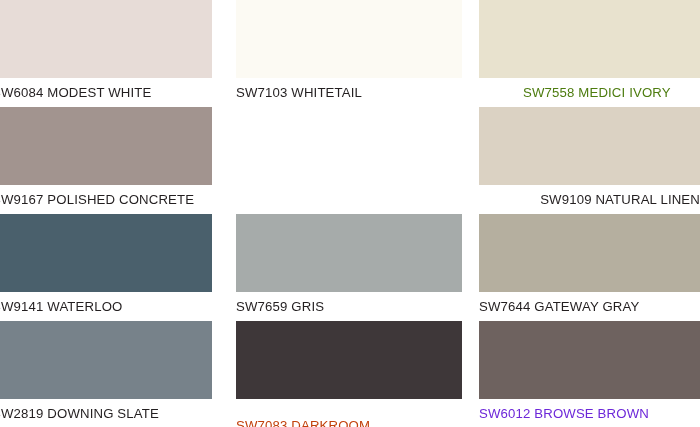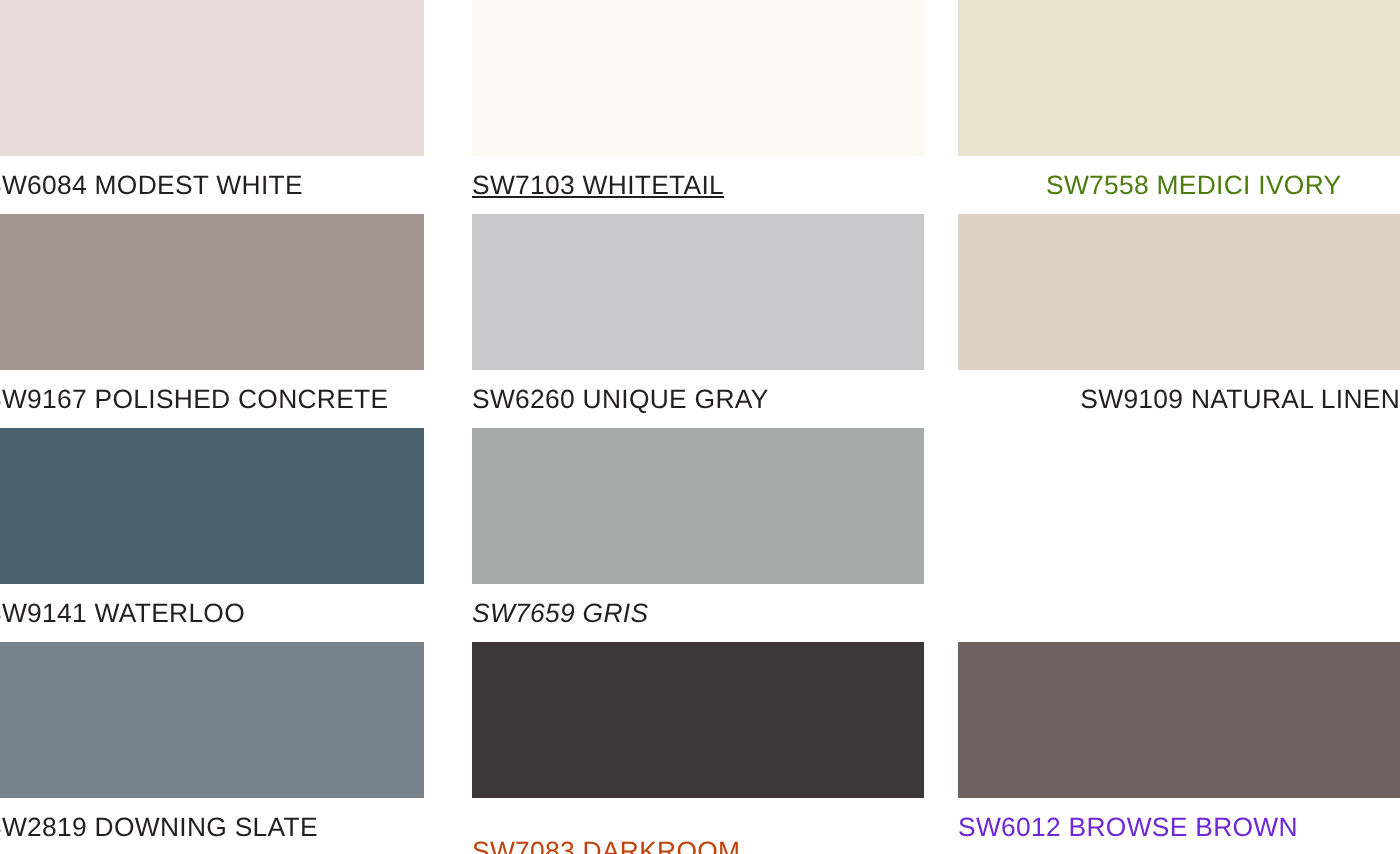--- a/index.html
+++ b/index.html
@@ -62,53 +62,53 @@
 
 <div id="palette-grid" style="background: rgb(255, 255, 255);">
 
   <div class="palette-cell col-0 row-0">
     <div class="swatch" style="background-color: rgb(231, 220, 215);"></div>
     <div class="swatch-label" style="color: rgb(35, 31, 32);">SW6084 MODEST WHITE</div>
   </div>
 
   <div class="palette-cell col-1 row-0">
     <div class="swatch" style="background-color: rgb(252, 250, 243);"></div>
-    <div class="swatch-label" style="color: rgb(35, 31, 32); text-decoration: underline;">SW7103 WHITETAIL</div>
+    <div class="swatch-label" style="color: rgb(35, 31, 32);">SW7103 WHITETAIL</div>
   </div>
 
   <div class="palette-cell col-2 row-0">
     <div class="swatch" style="background-color: rgb(232, 226, 206);"></div>
     <div class="swatch-label" style="color: #4d7c0f; margin-left: 44px;">SW7558 MEDICI IVORY</div>
   </div>
 
   <div class="palette-cell col-0 row-1">
     <div class="swatch" style="background-color: rgb(162, 148, 143);"></div>
     <div class="swatch-label" style="color: rgb(35, 31, 32);">SW9167 POLISHED CONCRETE</div>
   </div>
 
-  <div class="palette-cell col-1 row-1">
-    <div class="swatch" style="background-color: rgb(201, 200, 202);"></div>
-    <div class="swatch-label" style="color: rgb(35, 31, 32);">SW6260 UNIQUE GRAY</div>
-  </div>
 
   <div class="palette-cell col-2 row-1">
     <div class="swatch" style="background-color: rgb(219, 210, 195);"></div>
     <div class="swatch-label" style="color: rgb(35, 31, 32); text-align: right;">SW9109 NATURAL LINEN</div>
   </div>
 
   <div class="palette-cell col-0 row-2">
     <div class="swatch" style="background-color: rgb(74, 96, 108);"></div>
     <div class="swatch-label" style="color: rgb(35, 31, 32);">SW9141 WATERLOO</div>
   </div>
 
   <div class="palette-cell col-1 row-2">
     <div class="swatch" style="background-color: rgb(166, 171, 170);"></div>
-    <div class="swatch-label" style="color: rgb(35, 31, 32); font-style: italic;">SW7659 GRIS</div>
+    <div class="swatch-label" style="color: rgb(35, 31, 32);">SW7659 GRIS</div>
   </div>
 
+  <div class="palette-cell col-2 row-2">
+    <div class="swatch" style="background-color: rgb(181, 175, 159);"></div>
+    <div class="swatch-label" style="color: rgb(35, 31, 32);">SW7644 GATEWAY GRAY</div>
+  </div>
 
   <div class="palette-cell col-0 row-3">
     <div class="swatch" style="background-color: rgb(119, 130, 138);"></div>
     <div class="swatch-label" style="color: rgb(35, 31, 32);">SW2819 DOWNING SLATE</div>
   </div>
 
   <div class="palette-cell col-1 row-3">
     <div class="swatch" style="background-color: rgb(62, 55, 57);"></div>
     <div class="swatch-label" style="color: #c2410c; margin-top: 12px;">SW7083 DARKROOM</div>
   </div>

